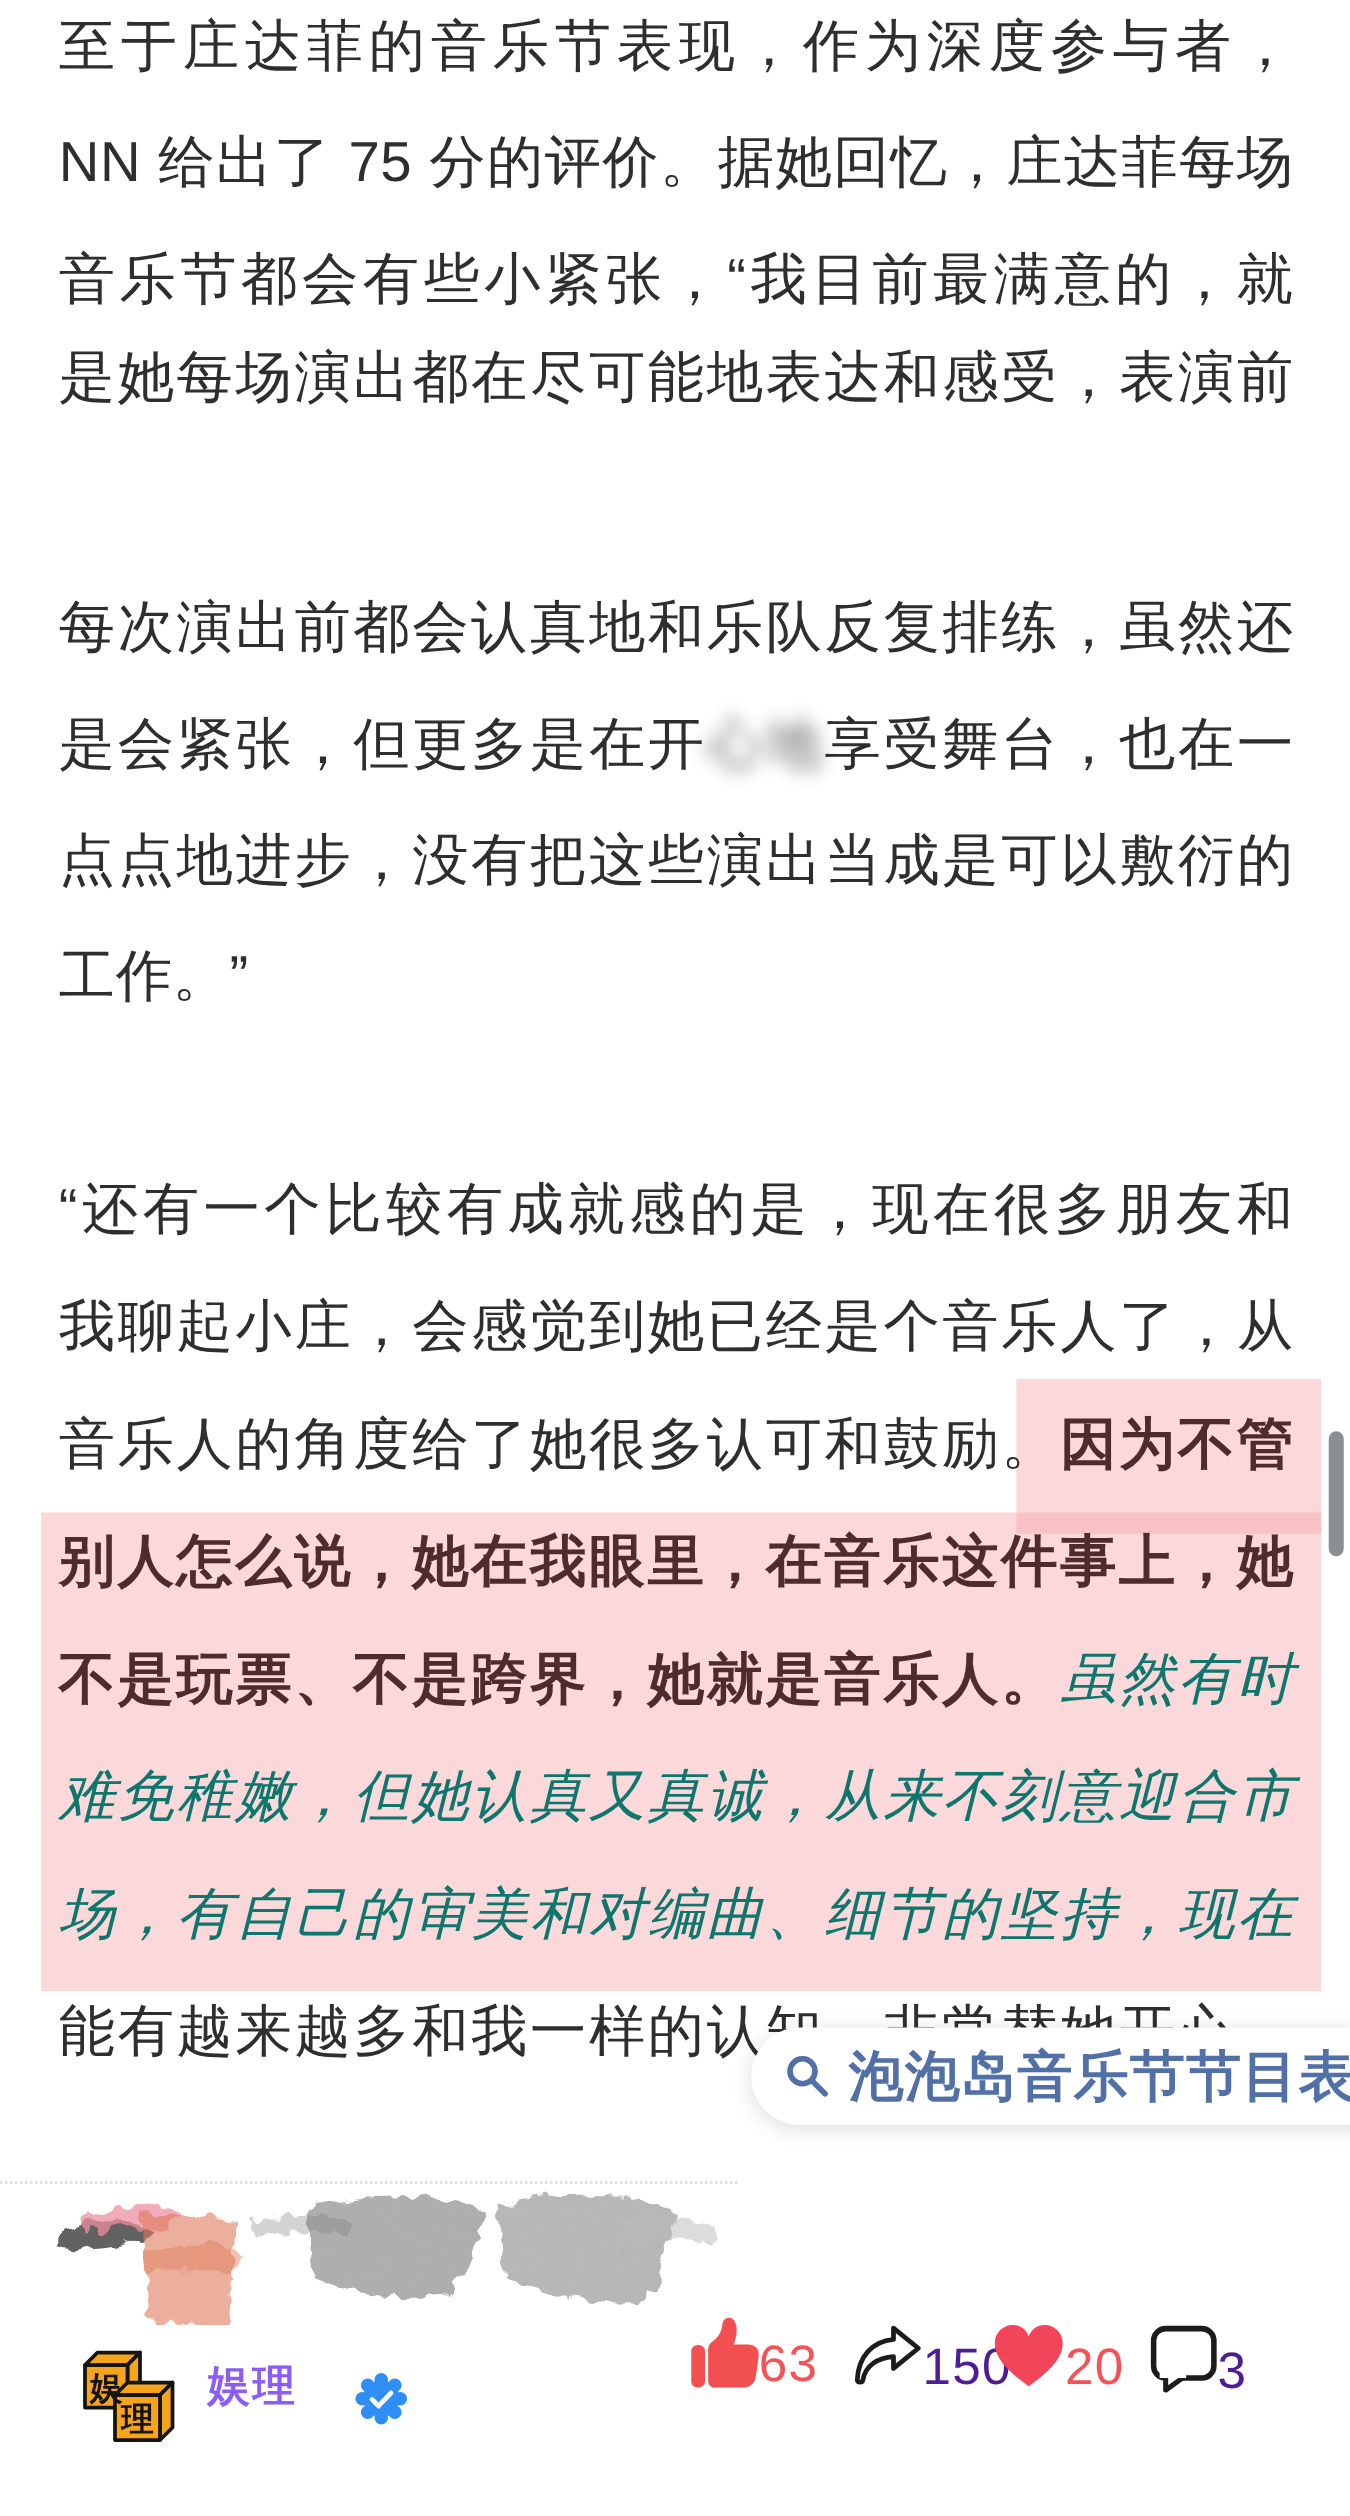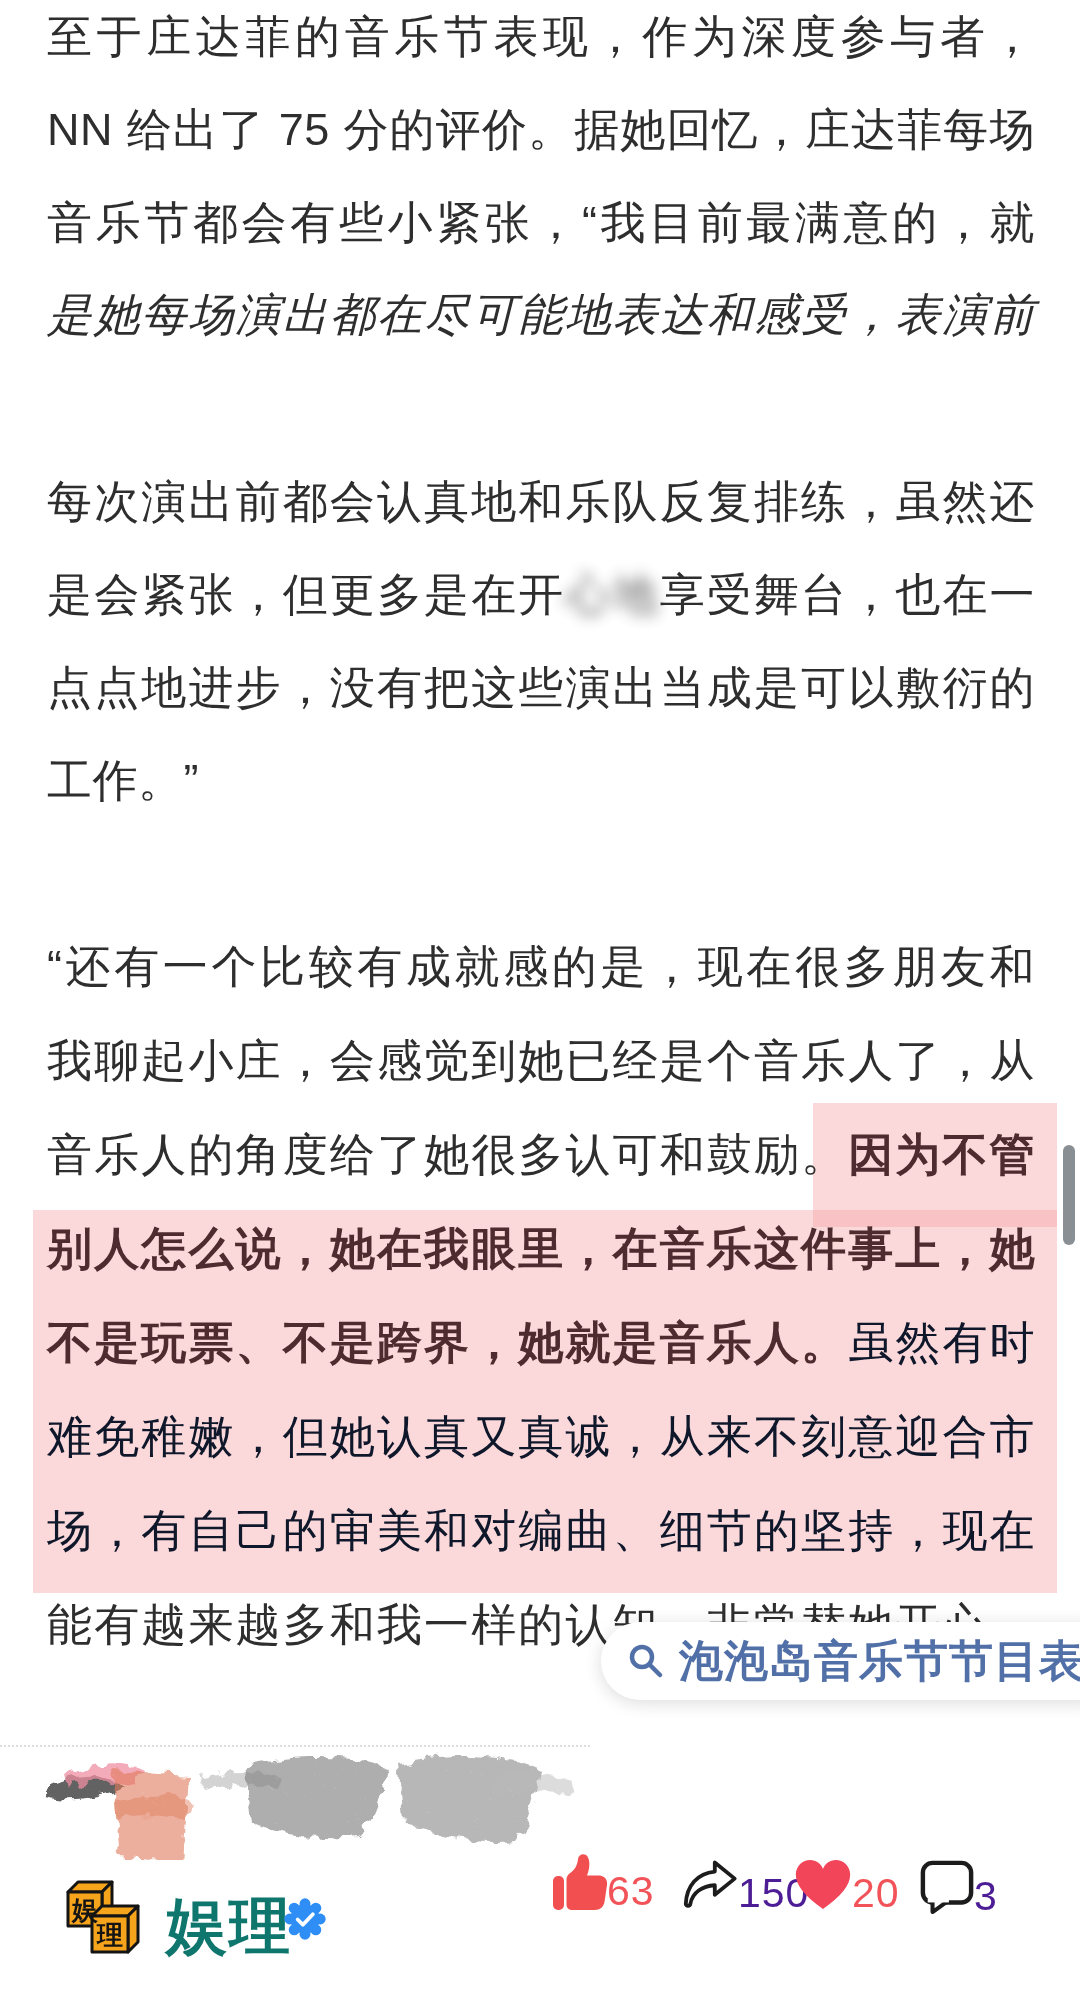--- a/index.html
+++ b/index.html
@@ -14,41 +14,41 @@
   .hl2 { left:33px;  top:1210px; width:1024px; height:383px; }
   
   #article { position:absolute; left:0; top:0; width:940px; height:1800px; z-index:2; }
   .line {
     position:absolute; left:47px; width:988px; height:94px; line-height:94px;
     font-size:45px; letter-spacing:0.5px; color:#2e2e2e;
     text-align:justify; text-align-last:justify; white-space:normal;
   }
   .line.nojust { text-align-last:left; }
   .seg-bold-pink { font-weight:700; color:#4d2b2e; }
-  .seg-pink { color:#0f172a; }
+  .seg-pink { color:#0f766e;font-style:italic; }
   .seg-blur { filter:blur(7px); opacity:0.75; }
   
   .scrollbar { position:absolute; left:1063px; top:1145px; width:12px; height:100px;
     border-radius:7px; background:#8a8f94; z-index:6; }
   
   .pill {
     position:absolute; left:601px; top:1622px; width:520px; height:78px;
     border-radius:39px; background:#ffffff; z-index:5;
     box-shadow:0 3px 18px rgba(0,0,0,0.14);
     display:flex; align-items:center; padding-left:26px; gap:14px; box-sizing:border-box;
   }
   .pill-label { font-size:44px; font-weight:600; color:#5270a8; letter-spacing:1px; white-space:nowrap; }
   
   .faint-edge { position:absolute; left:0; top:1745px; width:590px; height:0;
     border-top:2px dotted #dcdcdc; z-index:2; }
   .scribbles { position:absolute; left:20px; top:1745px; width:560px; height:130px; z-index:3; }
   
   .footer { position:absolute; left:0; top:1860px; width:1080px; height:153px; background:#fff; z-index:4; }
   .avatar { position:absolute; left:62px; top:14px; width:78px; height:84px; }
-  .acct-name { position:absolute; left:166px; top:26px; font-size:61px; font-weight:700; color:#0f766e; letter-spacing:2px; }
+  .acct-name { position:absolute; left:166px; top:26px; font-size:34px; font-weight:700; color:#8b5cf6; letter-spacing:2px; }
   .badge { position:absolute; left:284px; top:38px; width:42px; height:42px; }
   .action { position:absolute; top:0; width:130px; display:flex; flex-direction:row; align-items:center; }
   .action .cnt { margin-top:14px; font-size:41px; letter-spacing:1px; }
   .cnt-red  { color:#f25358; }
   .cnt-dark { color:#4c1d95; }
   .act-like     { left:551px; top:-8px;}
   .act-share    { left:680px; top:-6px;}
   .act-favorite { left:794px; top:-4px;}
   .act-comment  { left:920px; top:-2px;}
 </style>
@@ -57,21 +57,21 @@
 
 <div class="page">
 
   <div class="hl hl1"></div>
   <div class="hl hl2"></div>
 
   <div id="article">
       <div class="line" style="top: -10px;"><span>至于庄达菲的音乐节表现，作为深度参与者，</span></div>
       <div class="line" style="top: 83px;"><span>NN 给出了 75 分的评价。据她回忆，庄达菲每场</span></div>
       <div class="line" style="top: 176px;"><span>音乐节都会有些小紧张，“我目前最满意的，就</span></div>
-      <div class="line" style="top: 268px; font-style: italic;"><span>是她每场演出都在尽可能地表达和感受，表演前</span></div>
+      <div class="line" style="top: 255px;"><span>是她每场演出都在尽可能地表达和感受，表演前</span></div>
       <div class="line" style="top: 455px;"><span>每次演出前都会认真地和乐队反复排练，虽然还</span></div>
       <div class="line" style="top: 548px;"><span>是会紧张，但更多是在开</span><span class="seg-blur">心地</span><span>享受舞台，也在一</span></div>
       <div class="line" style="top: 641px;"><span>点点地进步，没有把这些演出当成是可以敷衍的</span></div>
       <div class="line nojust" style="top: 734px;"><span>工作。”</span></div>
       <div class="line" style="top: 920px;"><span>“还有一个比较有成就感的是，现在很多朋友和</span></div>
       <div class="line" style="top: 1108px;"><span>音乐人的角度给了她很多认可和鼓励。</span><span class="seg-bold-pink">因为不管</span></div>
       <div class="line" style="top: 1014px;"><span>我聊起小庄，会感觉到她已经是个音乐人了，从</span></div>
       <div class="line" style="top: 1202px;"><span class="seg-bold-pink">别人怎么说，她在我眼里，在音乐这件事上，她</span></div>
       <div class="line" style="top: 1296px;"><span class="seg-bold-pink">不是玩票、不是跨界，她就是音乐人。</span><span class="seg-pink">虽然有时</span></div>
       <div class="line" style="top: 1390px;"><span class="seg-pink">难免稚嫩，但她认真又真诚，从来不刻意迎合市</span></div>

